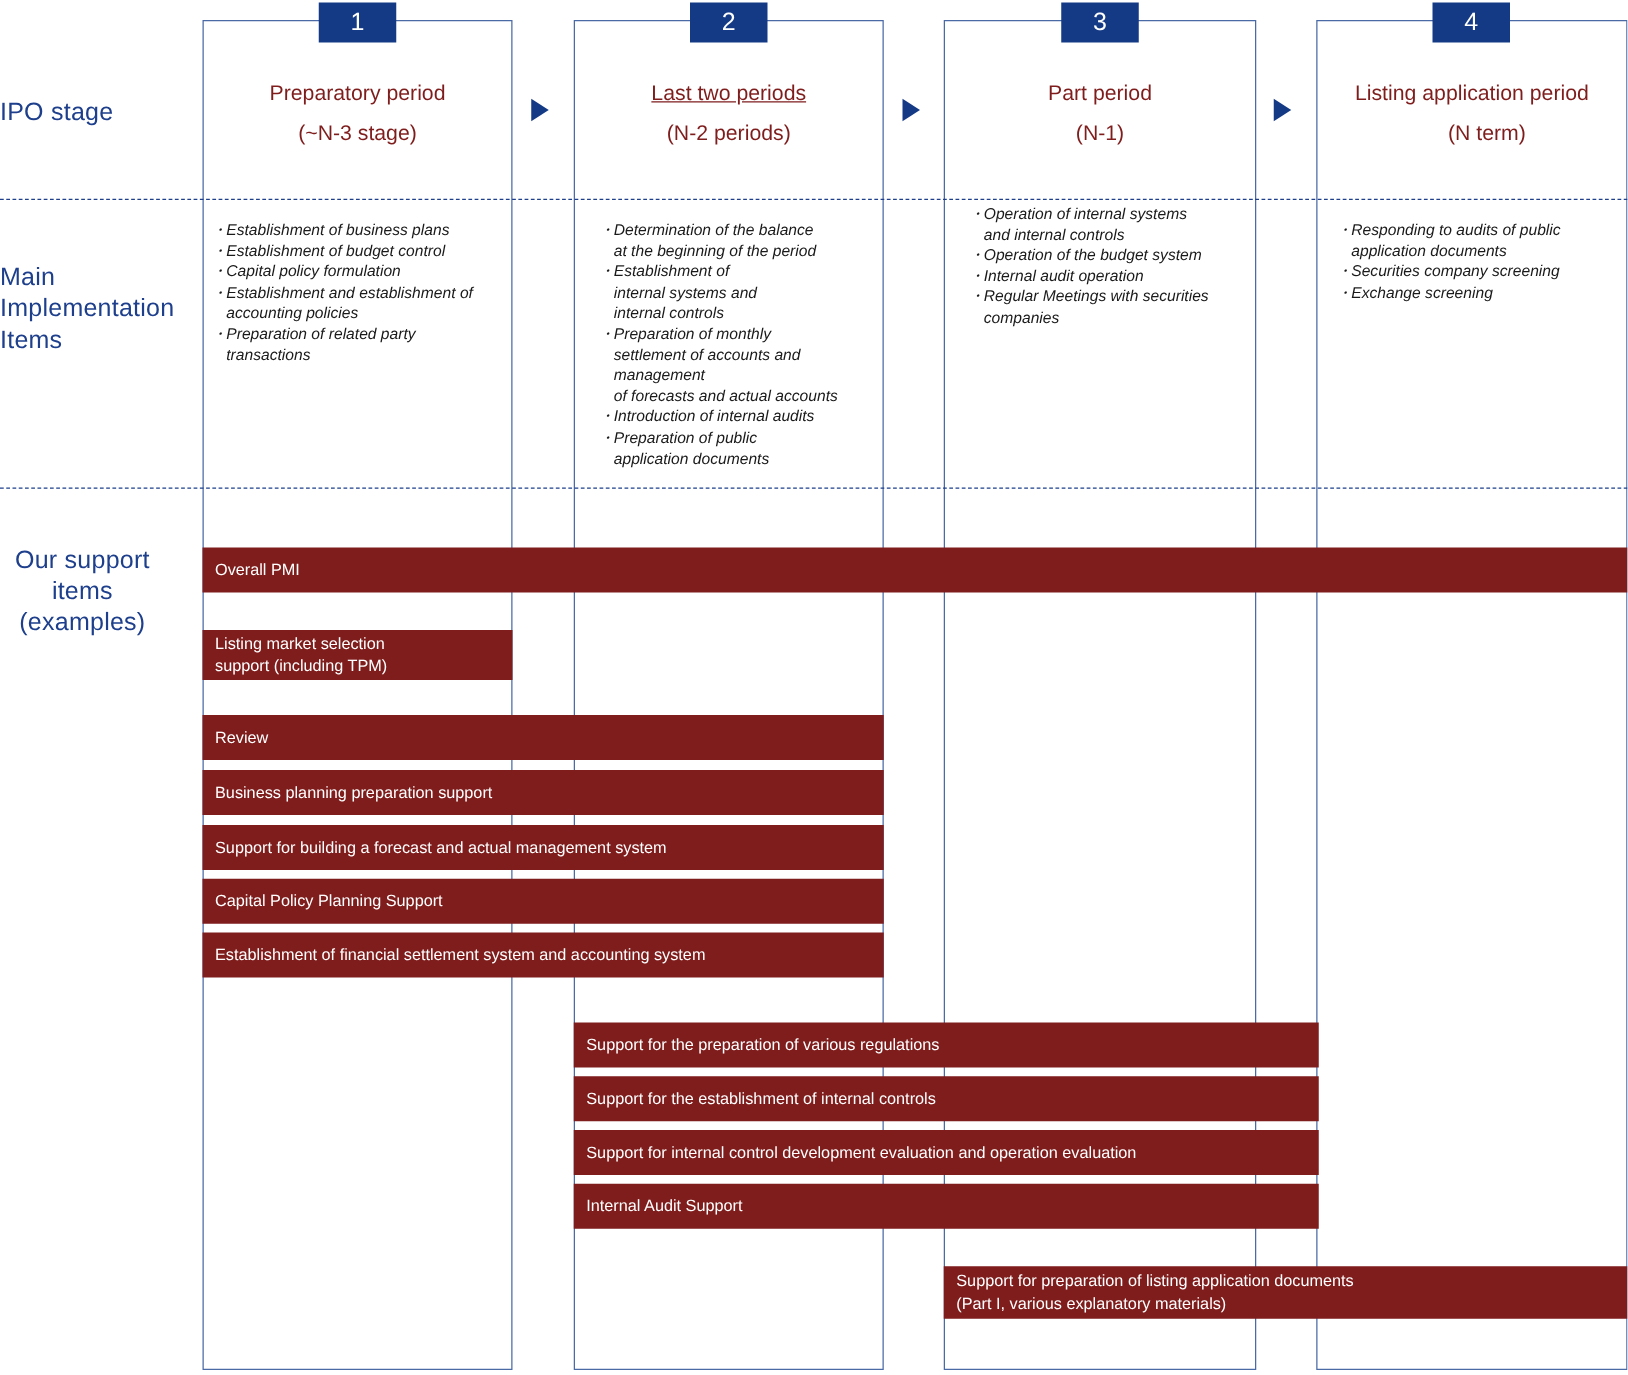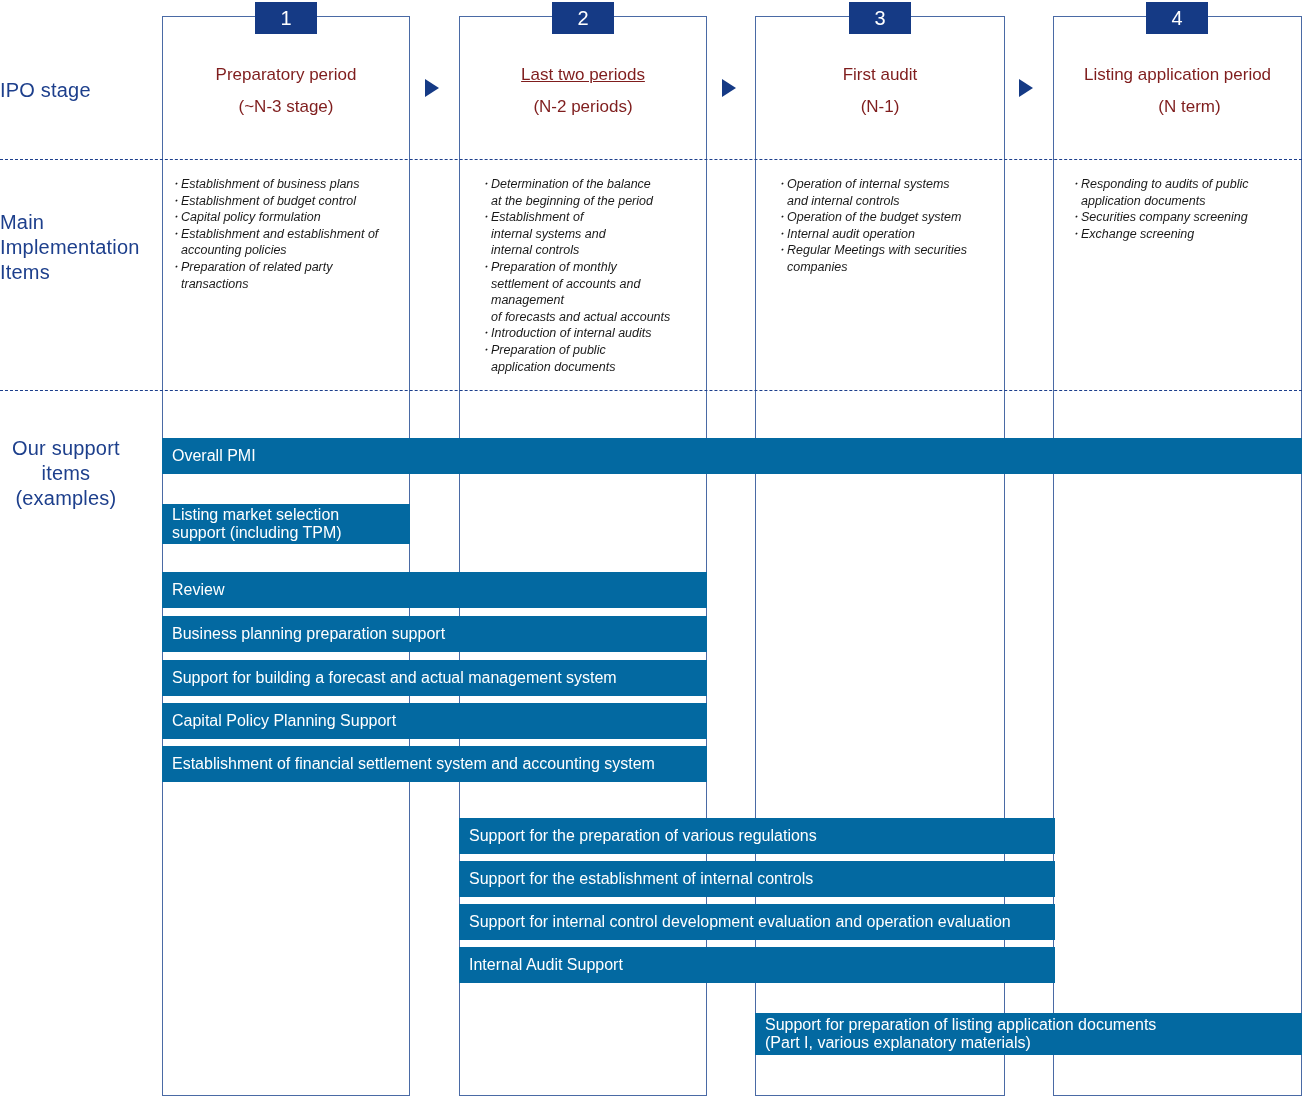--- a/index.html
+++ b/index.html
@@ -80,23 +80,23 @@
   .items .li::before{
     content:"\30FB";
     position:absolute;left:-3px;top:0;
     font-size:12.5px;
     color:#1a1a1a;
   }
 
   
   .bar{
     position:absolute;
-    background:#0369a1;
+    background:#7f1d1d;
     color:#ffffff;
-    font-size:16px;
+    font-size:13px;
     line-height:18px;
     display:flex;
     align-items:center;
     padding-left:10px;
     box-sizing:border-box;
     white-space:pre-line;
   }
 </style>
 </head>
 <body>
@@ -120,21 +120,21 @@
   <div class="stage-num" style="left:552px;">2</div>
   <div class="stage-num" style="left:849px;">3</div>
   <div class="stage-num" style="left:1146px;">4</div>
 
   <div class="stage-title" style="left:162px;width:248px;top:60px;">Preparatory period</div>
   <div class="stage-title" style="left:162px;width:248px;top:92px;">(~N-3 stage)</div>
 
   <div class="stage-title" style="left:459px;width:248px;top:60px;text-decoration:underline;">Last two periods</div>
   <div class="stage-title" style="left:459px;width:248px;top:92px;">(N-2 periods)</div>
 
-  <div class="stage-title" style="left:755px;width:250px;top:60px;">First audit</div>
+  <div class="stage-title" style="left:755px;width:250px;top:60px;">Part period</div>
   <div class="stage-title" style="left:755px;width:250px;top:92px;">(N-1)</div>
 
   <div class="stage-title" style="left:1053px;width:249px;top:60px;">Listing application period</div>
   <div class="stage-title" style="left:1053px;width:249px;top:92px;padding-left:12px;">(N term)</div>
 
   <div class="arrow" style="left:425px;top:79px;"></div>
   <div class="arrow" style="left:722px;top:79px;"></div>
   <div class="arrow" style="left:1019px;top:79px;"></div>
 
   <div class="dashline" style="top:159px;"></div>
@@ -158,21 +158,21 @@
 internal controls</span>
     <span class="li">Preparation of monthly
 settlement of accounts and
 management
 of forecasts and actual accounts</span>
     <span class="li">Introduction of internal audits</span>
     <span class="li">Preparation of public
 application documents</span>
   </div>
 
-  <div class="items" style="left:778px;width:228px;top:176px;">
+  <div class="items" style="left:778px;width:228px;top:163px;">
     <span class="li">Operation of internal systems
 and internal controls</span>
     <span class="li">Operation of the budget system</span>
     <span class="li">Internal audit operation</span>
     <span class="li">Regular Meetings with securities
 companies</span>
   </div>
 
   <div class="items" style="left:1072px;width:226px;top:176px;">
     <span class="li">Responding to audits of public

